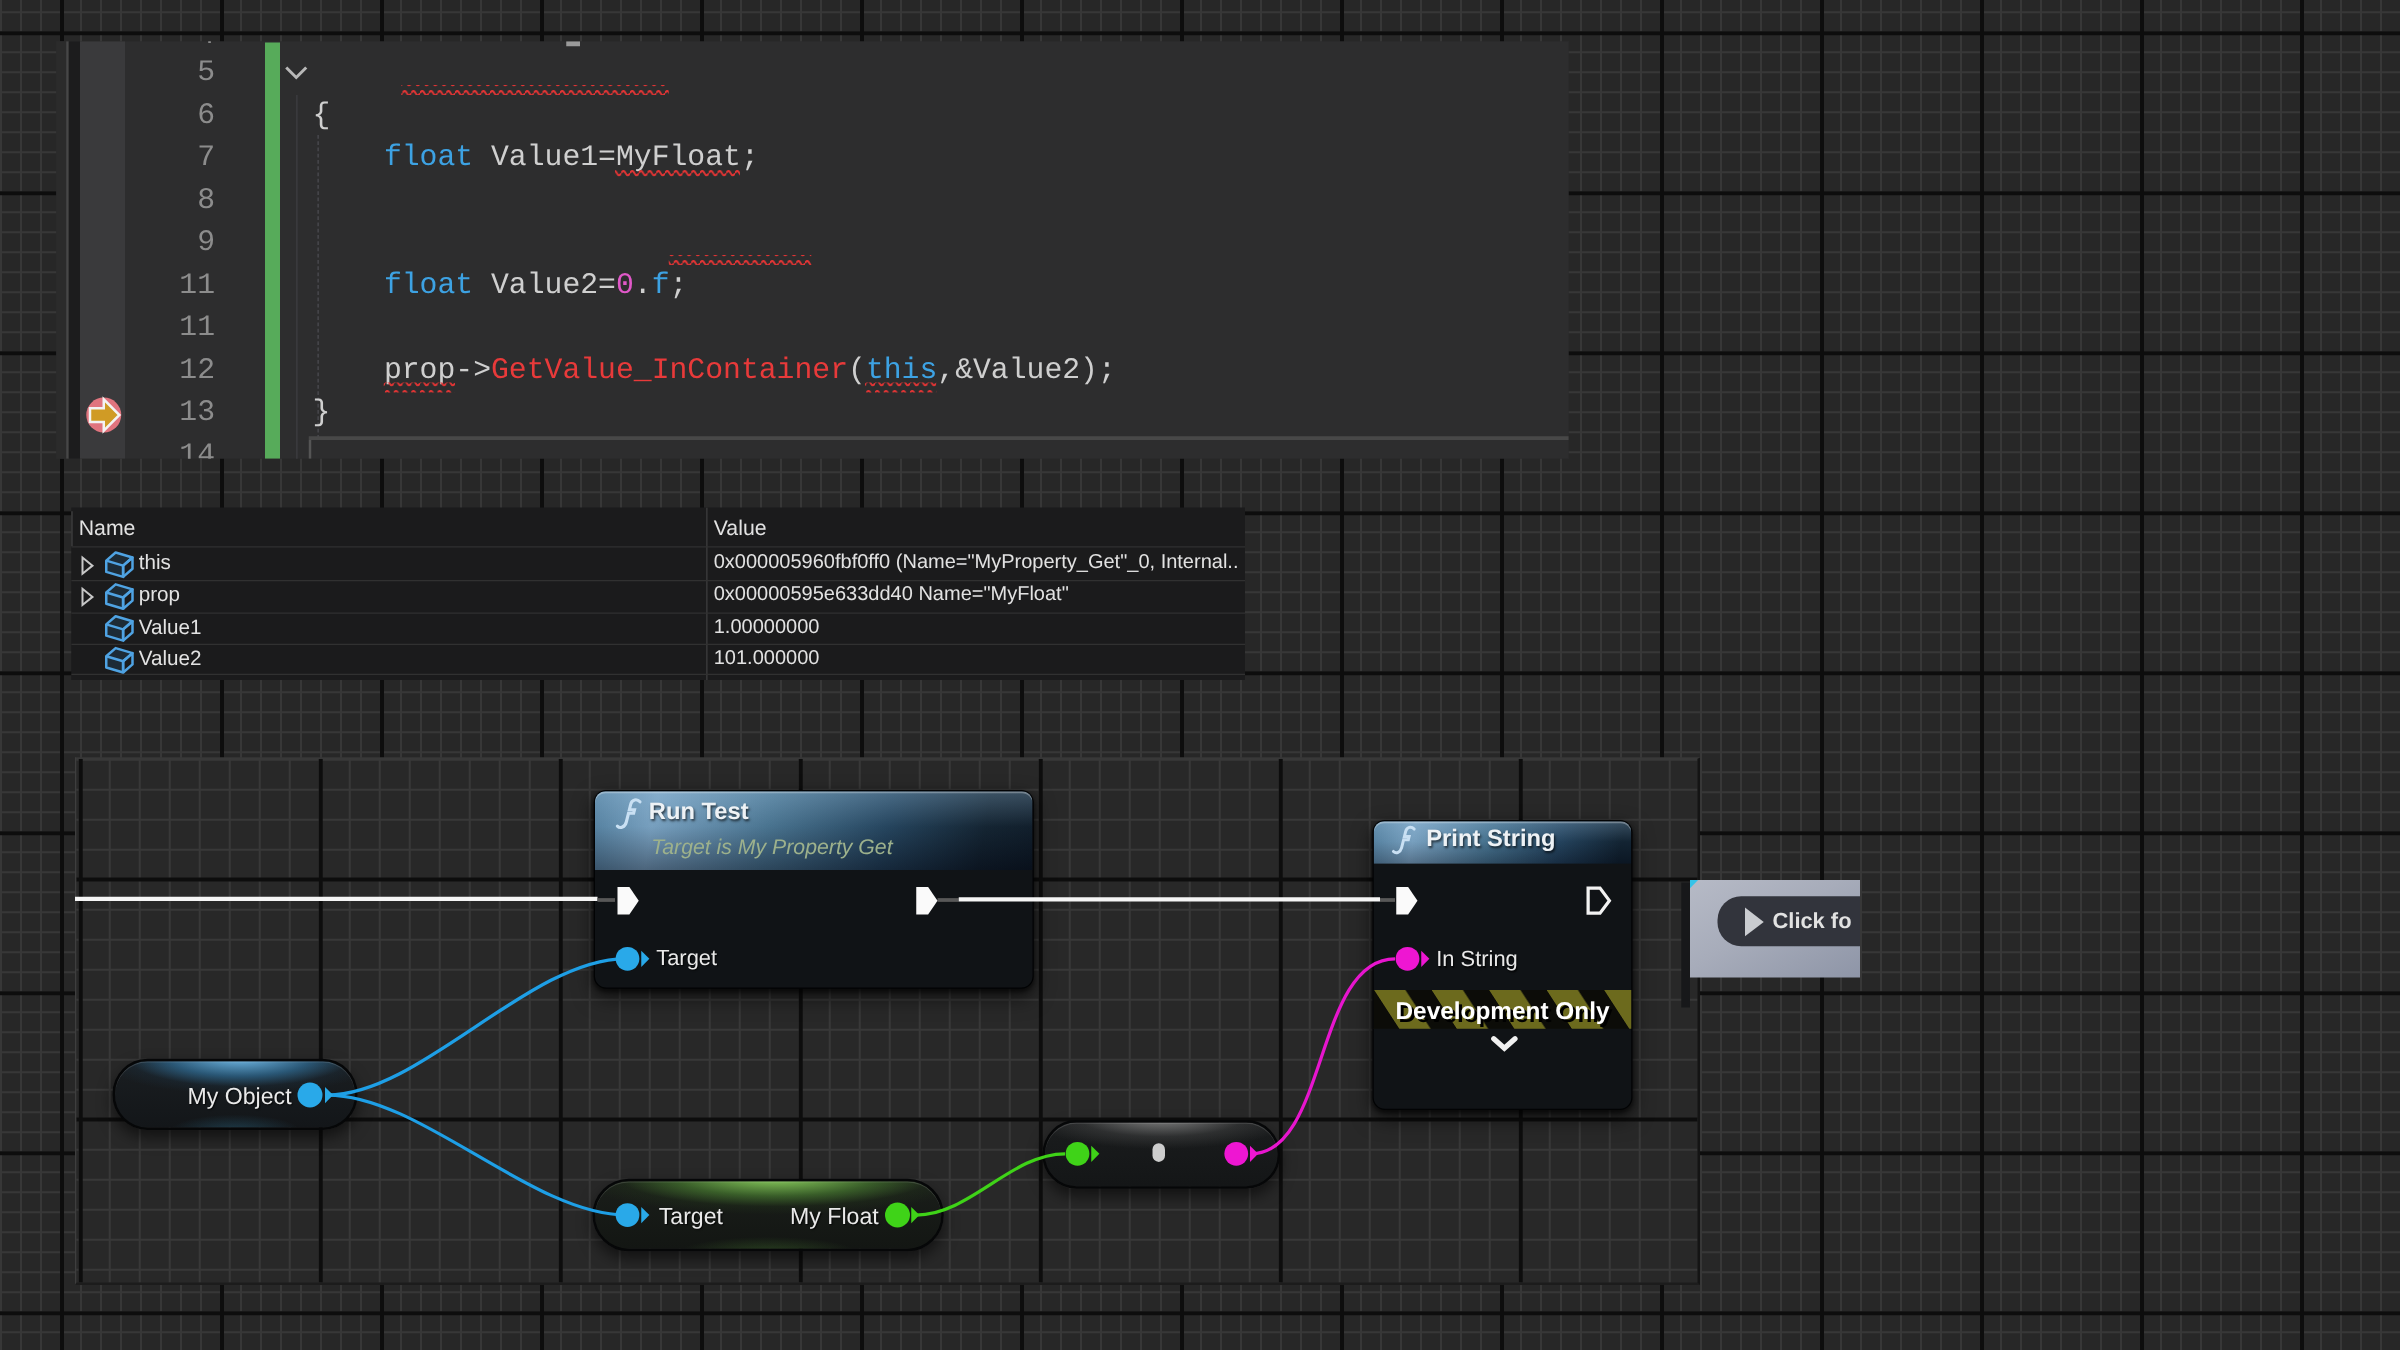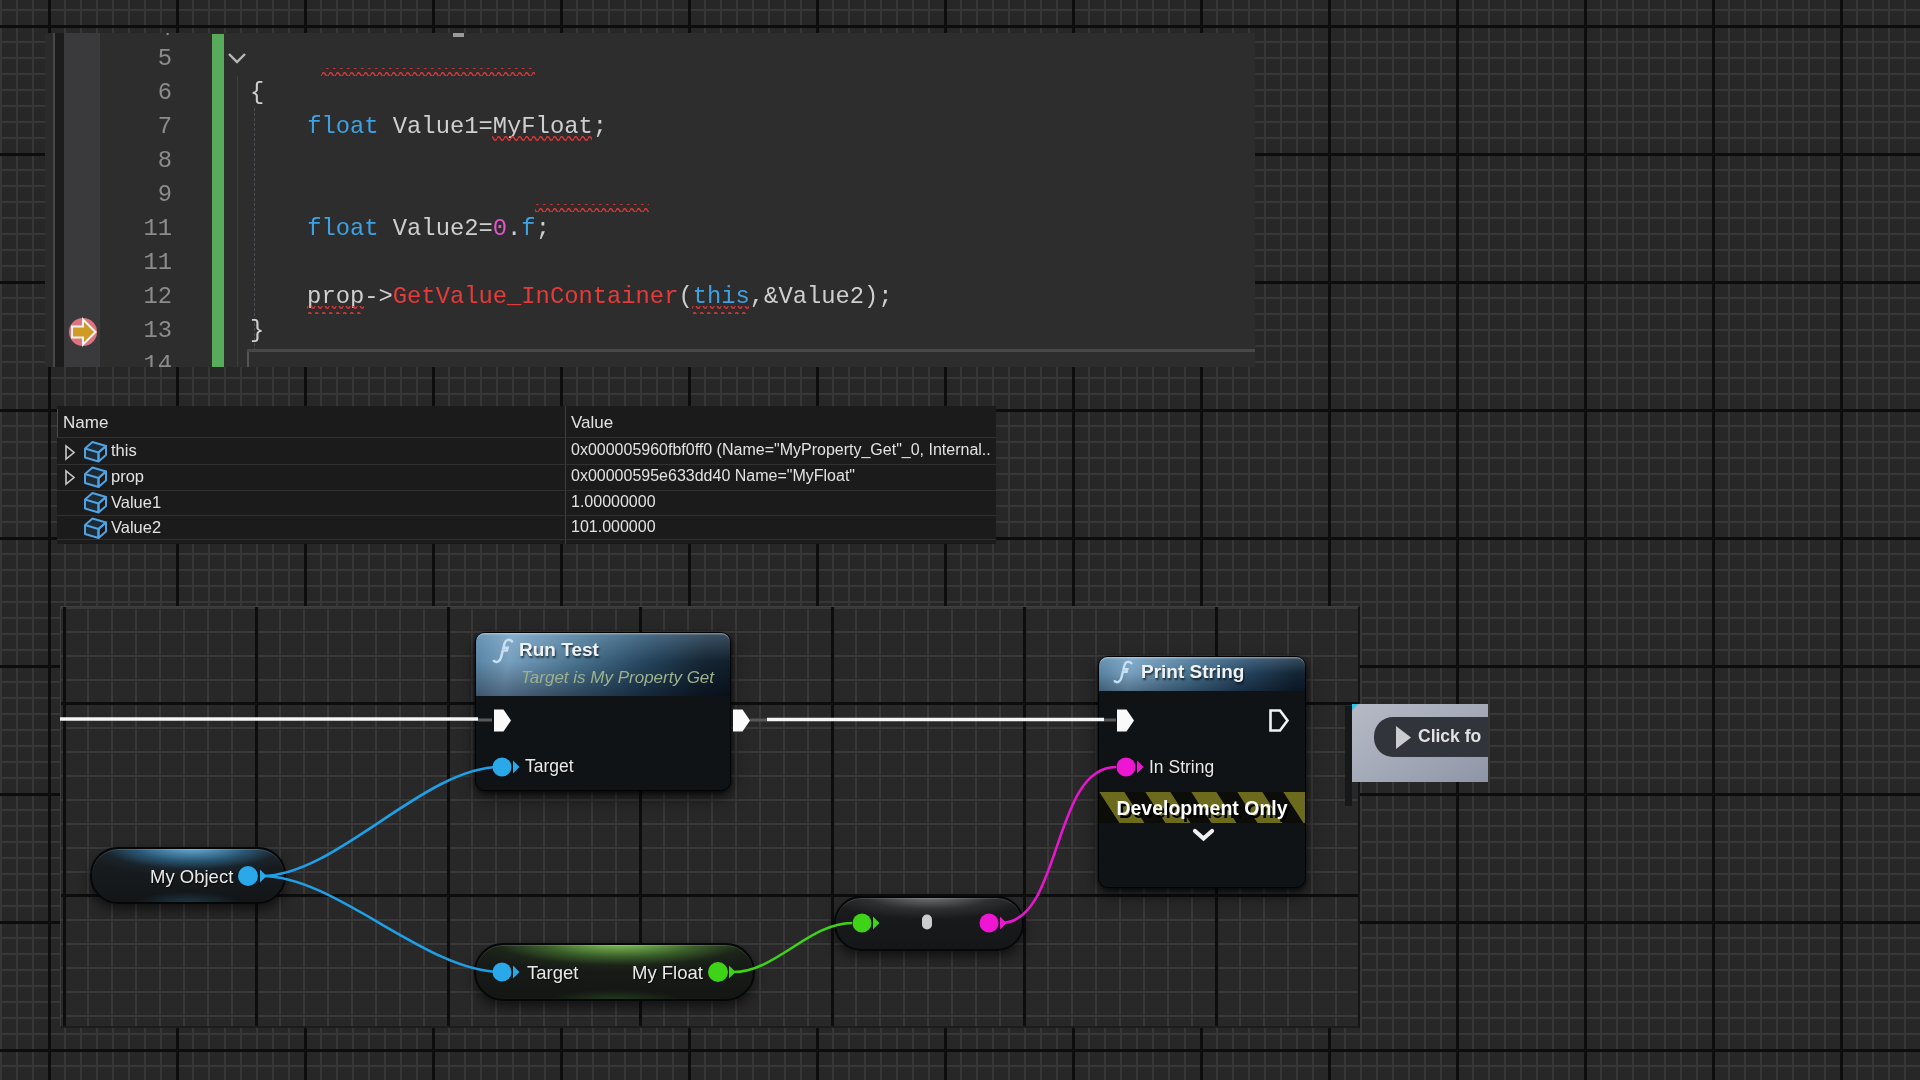--- a/index.html
+++ b/index.html
@@ -152,21 +152,21 @@
     <div class="abs" style="left:54px;top:34.5px;">this</div>
     <div class="abs" style="left:54px;top:61px;">prop</div>
     <div class="abs" style="left:54px;top:86.5px;">Value1</div>
     <div class="abs" style="left:54px;top:111.5px;">Value2</div>
     <div class="abs" style="left:514px;font-size:16px;top:34.5px;white-space:nowrap;">0x000005960fbf0ff0 (Name="MyProperty_Get"_0, Internal..</div>
     <div class="abs" style="left:514px;font-size:16px;top:61px;white-space:nowrap;">0x00000595e633dd40 Name="MyFloat"</div>
     <div class="abs" style="left:514px;font-size:16px;top:86.5px;">1.00000000</div>
     <div class="abs" style="left:514px;font-size:16px;top:111.5px;">101.000000</div>
   </div>
 
-  <div class="node" style="left:475px;top:632px;width:256px;height:159px;">
+  <div class="node" style="left:475px;top:632px;width:352px;height:159px;">
     <div class="nhead" style="height:63px;"></div>
     <svg style="position:absolute;left:16px;top:5px;" width="24" height="28" viewBox="0 0 24 28">
       <path d="M20,3.4 C17.4,0.6 13.6,1.6 12.6,5.3 L11.5,9.8 H15.6 L14.9,12.6 H10.8 L9,19.8 C8,23.6 4.2,25.2 1.9,22.9" fill="none" stroke="#c9e0f3" stroke-width="2.5" stroke-linecap="round"></path>
       </svg>
     <div class="ntitle" style="left:43px;top:6px;">Run Test</div>
     <div class="nsub" style="left:45px;top:35px;">Target is My Property Get</div>
   </div>
   <div class="plabel" style="left:525px;top:756px;">Target</div>
 
   <div class="node" style="left:1098px;top:656px;width:208px;height:232px;">

